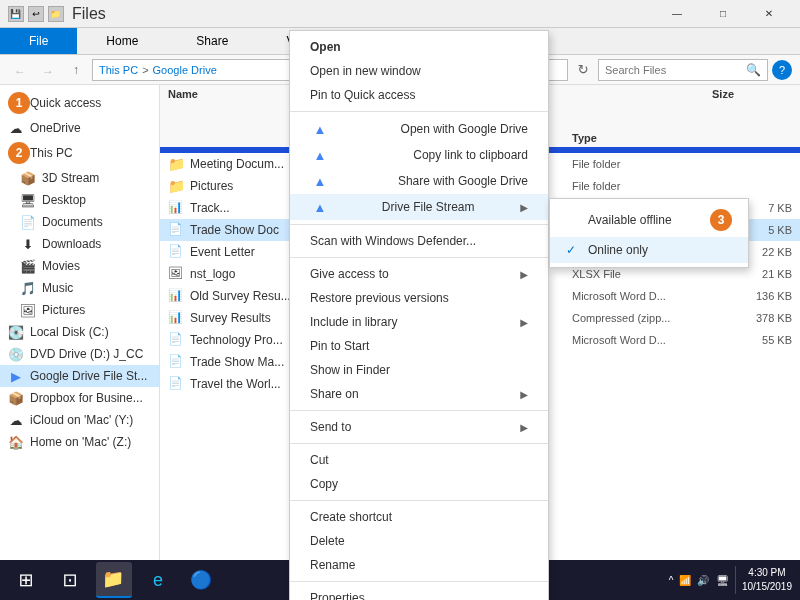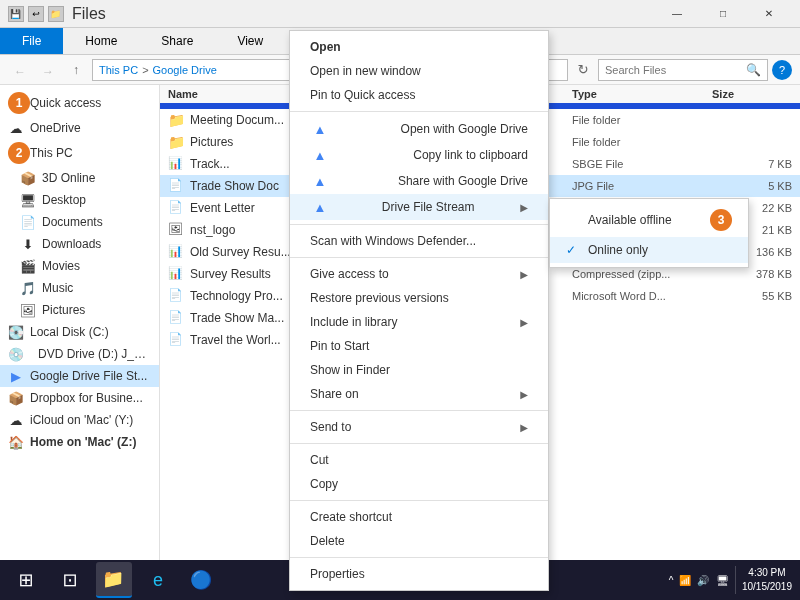--- a/index.html
+++ b/index.html
@@ -9,21 +9,21 @@
     .titlebar { background: #f0f0f0; height: 28px; display: flex; align-items: center; padding: 0 8px; border-bottom: 1px solid #ccc; }
     .titlebar-icons { display: flex; gap: 4px; margin-right: 8px; }
     .titlebar-icon { width: 16px; height: 16px; background: #ccc; border: 1px solid #aaa; display: flex; align-items: center; justify-content: center; font-size: 9px; }
     .titlebar-title { flex: 1; font-size: 16px; color: #333; }
     .titlebar-controls { display: flex; gap: 0; }
     .titlebar-btn { width: 46px; height: 28px; display: flex; align-items: center; justify-content: center; font-size: 10px; cursor: pointer; color: #333; }
 
     
     .ribbon { background: #f0f0f0; border-bottom: 1px solid #ccc; }
     .ribbon-tabs { display: flex; height: 26px; }
-    .ribbon-tab { padding: 4px 22px; font-size: 12px; cursor: pointer; display: flex; align-items: center; }
+    .ribbon-tab { padding: 4px 29px; font-size: 12px; cursor: pointer; display: flex; align-items: center; }
     .ribbon-tab.active { background: #fff; border-top: 2px solid #0078d7; color: #0078d7; }
 
     
     .toolbar { background: #f8f8f8; border-bottom: 1px solid #ddd; height: 30px; display: flex; align-items: center; padding: 0 8px; gap: 4px; }
     .nav-btn { width: 24px; height: 24px; display: flex; align-items: center; justify-content: center; background: transparent; border: none; cursor: pointer; font-size: 12px; color: #666; }
     .nav-btn.disabled { color: #bbb; cursor: default; }
     .address-bar { flex: 1; height: 22px; border: 1px solid #bbb; background: #fff; display: flex; align-items: center; padding: 0 6px; font-size: 11px; color: #333; }
     .address-bar span { color: #0078d7; cursor: pointer; }
     .search-bar { width: 170px; height: 22px; border: 1px solid #bbb; background: #fff; display: flex; align-items: center; padding: 0 6px; gap: 10px; }
     .search-bar input { border: none; outline: none; font-size: 11px; width: 100%; color: #333; background: transparent; }
@@ -35,21 +35,21 @@
     
     .sidebar { width: 160px; border-right: 1px solid #e0e0e0; overflow-y: auto; background: #fff; padding: 4px 0; }
     .sidebar-item { display: flex; align-items: center; padding: 3px 8px; cursor: pointer; font-size: 12px; color: #333; white-space: nowrap; overflow: hidden; }
     .sidebar-item.selected { background: #cce8ff; }
     .sidebar-item .icon { width: 16px; height: 16px; margin-right: 6px; flex-shrink: 0; display: flex; align-items: center; justify-content: center; font-size: 13px; }
 
     
     .filelist { flex: 1; overflow-y: auto; background: #fff; }
     .filelist-header { display: flex; padding: 3px 8px; border-bottom: 6px solid #1d4ed8; background: #f8f8f8; font-size: 11px; font-weight: 600; color: #333; }
     .filelist-header .col-name { flex: 1; cursor: pointer; }
-    .filelist-header .col-type { width: 140px; cursor: pointer; }
+    .filelist-header .col-type { width: 140px; cursor: pointer; margin-top: 44px; }
     .filelist-header .col-size { width: 80px; cursor: pointer; }
     .file-row { display: flex; align-items: center; padding: 3px 8px; cursor: pointer; font-size: 12px; color: #333; }
     .file-row.selected { background: #cce8ff; }
     .file-row .col-name { flex: 1; display: flex; align-items: center; gap: 6px; overflow: hidden; text-overflow: ellipsis; white-space: nowrap; }
     .file-row .col-type { width: 140px; font-size: 11px; color: #555; overflow: hidden; text-overflow: ellipsis; white-space: nowrap; }
     .file-row .col-size { width: 80px; font-size: 11px; color: #555; text-align: right; }
     .file-icon { width: 16px; height: 16px; flex-shrink: 0; }
 
     
     .statusbar { height: 24px; background: #f0f0f0; border-top: 1px solid #ccc; display: flex; align-items: center; padding: 0 8px; font-size: 11px; color: #333; }
@@ -145,21 +145,21 @@
         <div class="icon">☁</div>
         <span>OneDrive</span>
       </div>
 
       <div class="sidebar-item">
         <div class="num-badge badge-2">2</div>
         <span>This PC</span>
       </div>
       <div class="sidebar-item" style="padding-left:20px;">
         <div class="icon">📦</div>
-        <span>3D Online</span>
+        <span>3D Stream</span>
       </div>
       <div class="sidebar-item" style="padding-left:20px;">
         <div class="icon">🖥</div>
         <span>Desktop</span>
       </div>
       <div class="sidebar-item" style="padding-left:20px;">
         <div class="icon">📄</div>
         <span>Documents</span>
       </div>
       <div class="sidebar-item" style="padding-left:20px;">
@@ -177,37 +177,37 @@
       <div class="sidebar-item" style="padding-left:20px;">
         <div class="icon">🖼</div>
         <span>Pictures</span>
       </div>
       <div class="sidebar-item">
         <div class="icon">💽</div>
         <span>Local Disk (C:)</span>
       </div>
       <div class="sidebar-item">
         <div class="icon">💿</div>
-        <span style="overflow:hidden;text-overflow:ellipsis;margin-left:8px;">DVD Drive (D:) J_CC</span>
+        <span style="overflow:hidden;text-overflow:ellipsis;">DVD Drive (D:) J_CC</span>
       </div>
       <div class="sidebar-item selected">
         <div class="icon" style="color:#4285f4;">▶</div>
         <span style="overflow:hidden;text-overflow:ellipsis;">Google Drive File St...</span>
       </div>
       <div class="sidebar-item">
         <div class="icon">📦</div>
         <span style="overflow:hidden;text-overflow:ellipsis;">Dropbox for Busine...</span>
       </div>
       <div class="sidebar-item">
         <div class="icon">☁</div>
         <span style="overflow:hidden;text-overflow:ellipsis;">iCloud on 'Mac' (Y:)</span>
       </div>
       <div class="sidebar-item">
         <div class="icon">🏠</div>
-        <span style="overflow:hidden;text-overflow:ellipsis;font-weight:bold;">Home on 'Mac' (Z:)</span>
+        <span style="overflow:hidden;text-overflow:ellipsis;">Home on 'Mac' (Z:)</span>
       </div>
     </div>
 
     <div class="filelist">
       <div class="filelist-header">
         <div class="col-name">Name</div>
         <div class="col-type">Type</div>
         <div class="col-size">Size</div>
       </div>
       <div class="file-row">
@@ -339,20 +339,21 @@
   <div class="ctx-item">Show in Finder</div>
   <div class="ctx-item">Share on <span class="arrow">▶</span></div>
   <div class="ctx-sep"></div>
   <div class="ctx-item">Send to <span class="arrow">▶</span></div>
   <div class="ctx-sep"></div>
   <div class="ctx-item">Cut</div>
   <div class="ctx-item">Copy</div>
   <div class="ctx-sep"></div>
   <div class="ctx-item">Create shortcut</div>
   <div class="ctx-item">Delete</div>
+  <div class="ctx-item">Rename</div>
   <div class="ctx-sep"></div>
   <div class="ctx-item">Properties</div>
 </div>
 
 <div class="submenu" style="left:549px;top:198px;">
   <div class="submenu-item">
     <span class="check"></span>
     <span>Available offline</span>
     <div class="num-badge badge-3" style="margin-left:auto;">3</div>
   </div>

